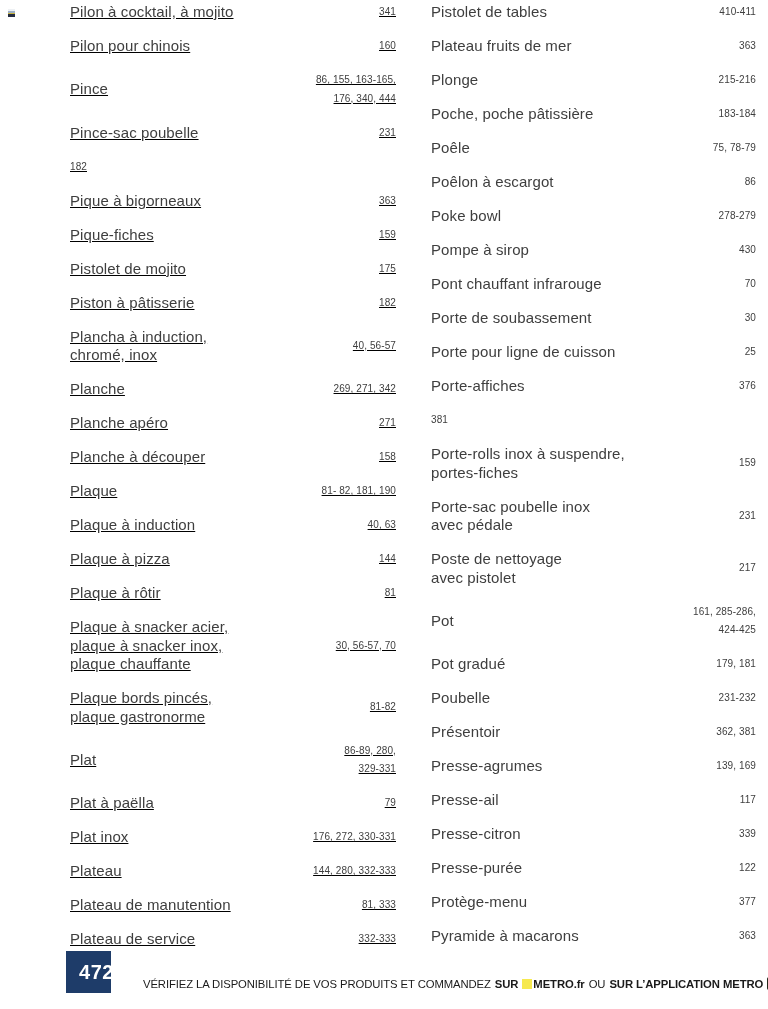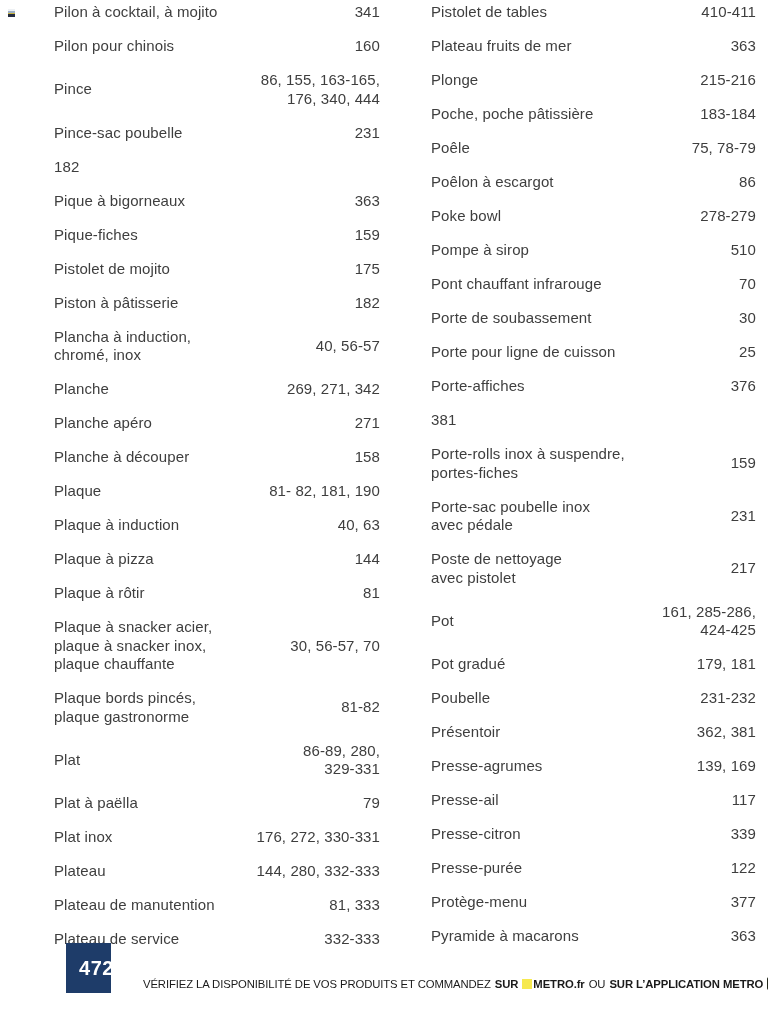--- a/index.html
+++ b/index.html
@@ -21,58 +21,58 @@
     background: linear-gradient(to bottom,
       #eef1f4 0%, #eef1f4 22%,
       #9db0c6 22%, #9db0c6 45%,
       #c8b33c 45%, #c8b33c 68%,
       #252c3f 68%, #252c3f 100%);
   }
   .index-col {
     position: absolute;
     top: 3px;
   }
-  .index-col.left  { left: 54px;  width: 326px; }
+  .index-col.left  { left: 70px;  width: 326px; text-decoration: underline; }
   .index-col.right { left: 431px; width: 325px; }
   .row {
     display: flex;
     justify-content: space-between;
     align-items: center;
     gap: 12px;
     margin-bottom: 15.5px;
   }
   .lbl {
     color: #3e3e3e;
     font-size: 15px;
     line-height: 18.5px;
     white-space: pre-line;
     flex: 1 1 auto;
     letter-spacing: 0.1px;
   }
   .pgs {
     color: #3e3e3e;
-    font-size: 15px;
+    font-size: 10px;
     line-height: 18.5px;
     white-space: pre-line;
     text-align: right;
     flex: 0 0 auto;
     max-width: 160px;
     letter-spacing: 0.1px;
   }
   .footer {
     position: absolute;
     left: 0; bottom: 16px;
     width: 768px;
     display: flex;
     align-items: flex-end;
     gap: 8px;
     padding-left: 66px;
   }
   .page-badge {
-    width: 45px; height: 50px;
+    width: 45px; height: 42px;
     background: #1e3c69;
     color: #ffffff;
     font-size: 20px;
     font-weight: bold;
     display: flex;
     align-items: center;
     justify-content: center;
     letter-spacing: 0.5px;
     flex: 0 0 auto;
     padding-left: 16px;
@@ -246,21 +246,21 @@
       <div class="row">
         <span class="lbl">Poêlon à escargot</span>
         <span class="pgs">86</span>
       </div>
       <div class="row">
         <span class="lbl">Poke bowl</span>
         <span class="pgs">278-279</span>
       </div>
       <div class="row">
         <span class="lbl">Pompe à sirop</span>
-        <span class="pgs">510</span>
+        <span class="pgs">430</span>
       </div>
       <div class="row">
         <span class="lbl">Pont chauffant infrarouge</span>
         <span class="pgs">70</span>
       </div>
       <div class="row">
         <span class="lbl">Porte de soubassement</span>
         <span class="pgs">30</span>
       </div>
       <div class="row">

